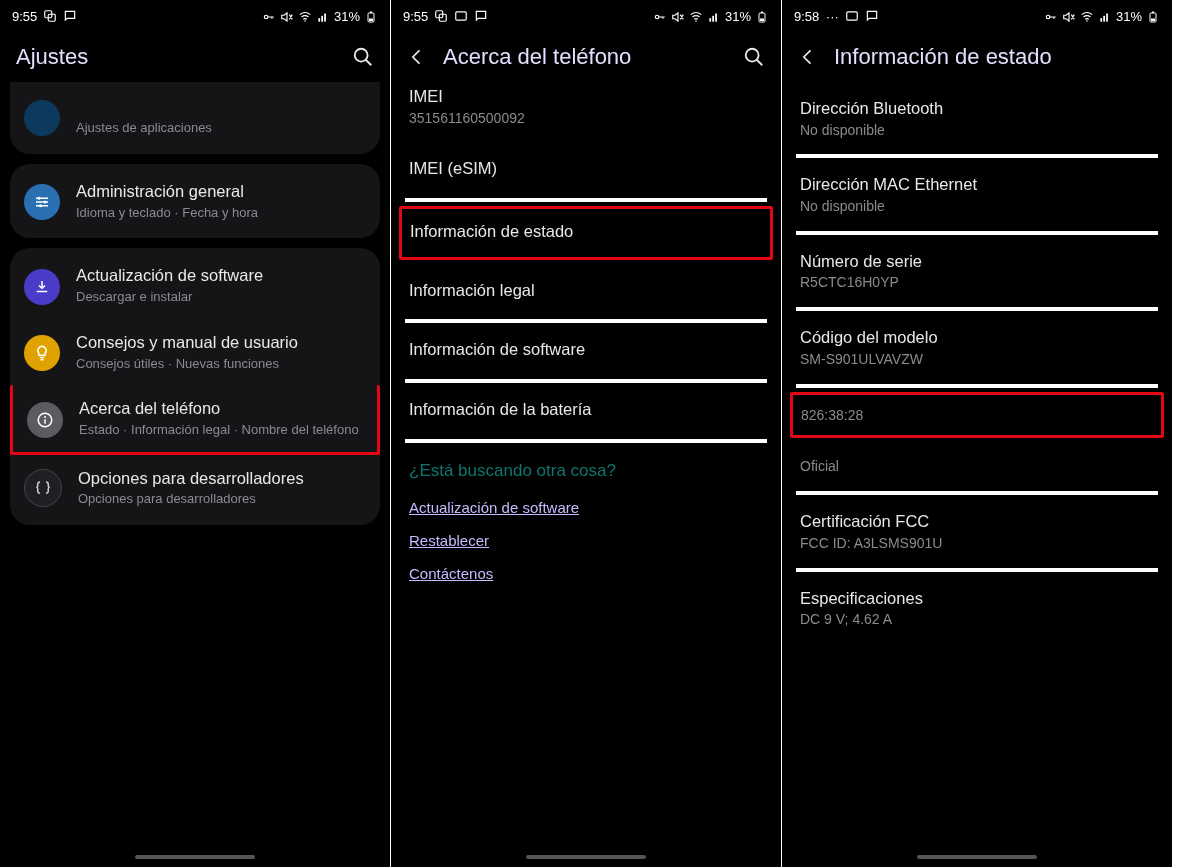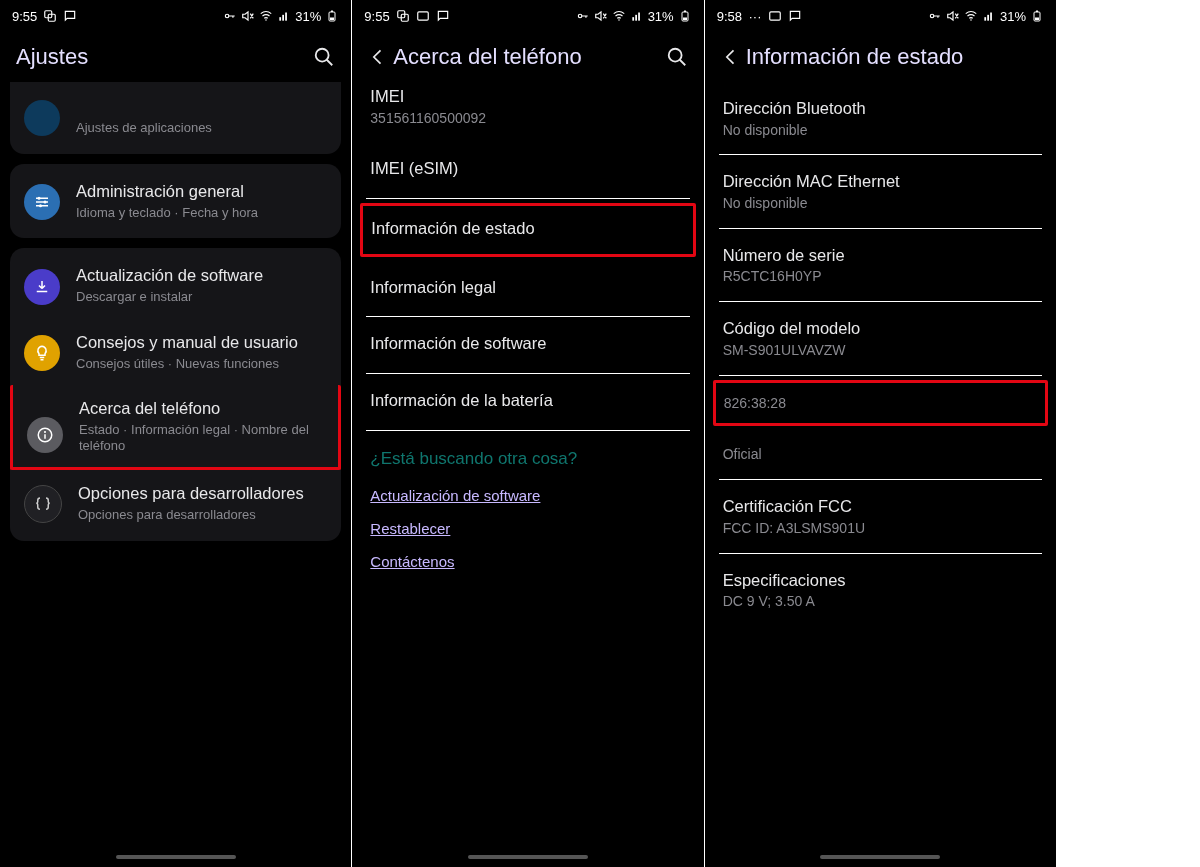--- a/index.html
+++ b/index.html
@@ -1,48 +1,48 @@
 <!DOCTYPE html>
 <html><head>
 <meta charset="utf-8">
 <style>
   html,body{margin:0;padding:0;background:#fff;font-family:"Segoe UI",Arial,sans-serif}
-  .stage{width:1056px;height:867px;display:flex;background:#fff}
+  .stage{width:1172px;height:867px;display:flex;background:#fff}
   .phone{flex:1;background:#000;color:#e8e8ea;display:flex;flex-direction:column;overflow:hidden;position:relative}
   .phone+.phone{border-left:1px solid #fff}
 
   
   .statusbar{height:32px;display:flex;align-items:center;justify-content:space-between;padding:0 12px;font-size:13px;color:#fff}
   .sb-left{display:flex;align-items:center;gap:6px}
-  .sb-right{display:flex;align-items:center;gap:4px}
+  .sb-right{display:flex;align-items:flex-end;gap:4px}
   .sb-ico{width:14px;height:14px;display:flex;align-items:center;justify-content:center}
   .sb-ico svg{fill:#fff}
 
   
-  .appbar{display:flex;align-items:center;padding:12px 16px;gap:5px}
+  .appbar{display:flex;align-items:center;padding:12px 16px;gap:16px}
   .appbar .title{font-size:22px;color:#e4dfff;font-weight:500;flex:1}
   .appbar .back{width:20px;height:20px}
   .appbar .search{width:22px;height:22px}
 
   
   .scroll{flex:1;padding:0 10px 40px 10px;overflow:hidden}
-  .card{background:#151518;border-radius:14px;margin:10px 0;padding:4px 0}
+  .card{background:#151518;border-radius:20px;margin:10px 0;padding:4px 0}
 
   .srow{display:flex;align-items:flex-end;gap:16px;padding:14px 14px;border-radius:18px}
   .srow+.srow{border-top:0}
   .sicon{width:36px;height:36px;border-radius:50%;display:flex;align-items:center;justify-content:center;flex-shrink:0}
   .stext{flex:1;min-width:0}
   .stitle{font-size:16.5px;color:#e8e8ea;line-height:1.2;margin-bottom:3px}
   .ssub{font-size:13px;color:#8a8a90;line-height:1.2}
 
   .redbox{border:3px solid #e30613;border-radius:2px}
 
   
   .flat{padding:0 14px}
-  .frow{padding:16px 4px;border-bottom:1px solid #ffffff}
+  .frow{padding:16px 4px;border-bottom:4px solid #ffffff}
   .ftitle{font-size:16.5px;color:#e8e8ea;line-height:1.25;margin-bottom:3px}
   .fsub{font-size:14px;color:#8a8a90;line-height:1.2}
 
   .hbox{border:3px solid #e30613;border-radius:2px;margin:4px -6px;padding:12px 8px}
   .hbox .frow{padding:0;border:0}
 
   .section-q{font-size:17px;color:#0f766e;margin:18px 4px 10px 4px}
   .link{color:#c8b9ff;font-size:15px;padding:8px 4px;text-decoration:underline}
 
   .navbar{position:absolute;bottom:8px;left:50%;transform:translateX(-50%);width:120px;height:4px;border-radius:3px;background:#555}
@@ -377,19 +377,19 @@
       </div>
       <div class="frow">
         <div class="fsub">Oficial</div>
       </div>
       <div class="frow">
         <div class="ftitle">Certificación FCC</div>
         <div class="fsub">FCC ID: A3LSMS901U</div>
       </div>
       <div class="frow" style="border-bottom:0">
         <div class="ftitle">Especificaciones</div>
-        <div class="fsub">DC 9 V; 3.50 A</div>
+        <div class="fsub">DC 9 V; 4.62 A</div>
       </div>
     </div>
     <div class="navbar"></div>
   </div>
 
 </div>
 
 </body></html>

